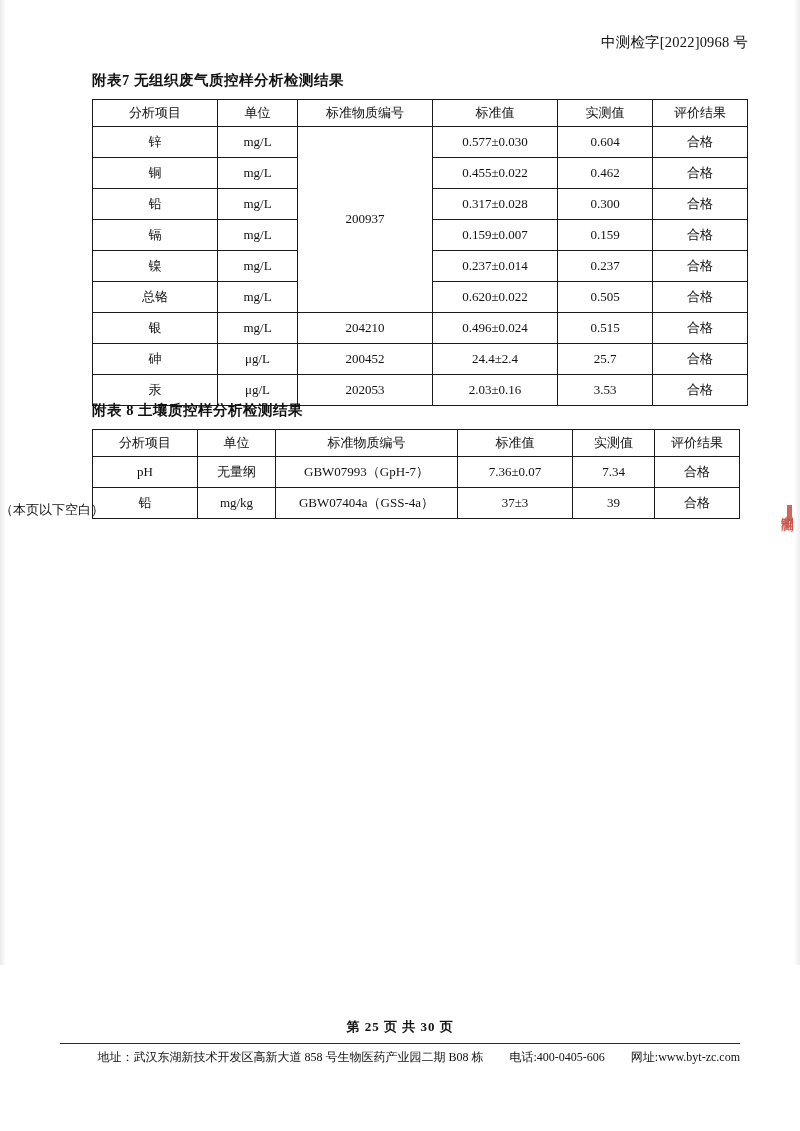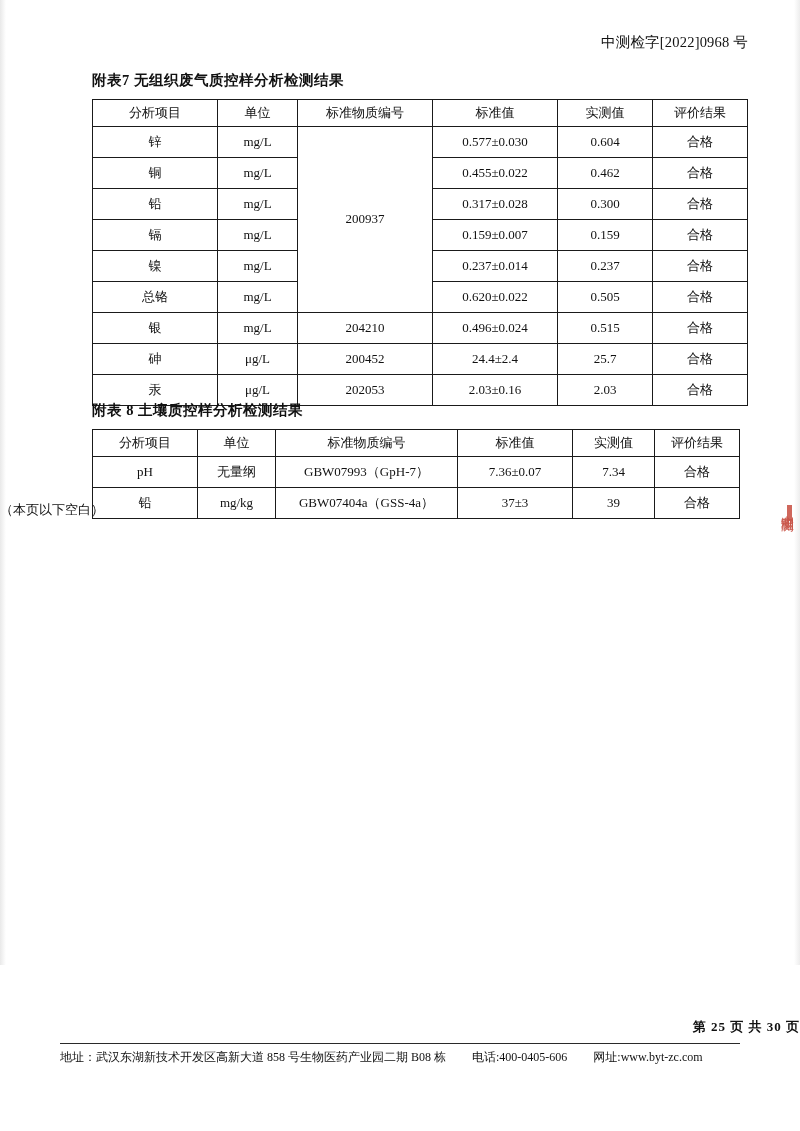--- a/index.html
+++ b/index.html
@@ -93,40 +93,40 @@
     left: 0; right: 0;
     top: 501px;
     text-align: left;
     font-size: 13px;
   }
 
   .footer-page {
     position: absolute;
     left: 0; right: 0;
     top: 1018px;
-    text-align: right;
+    text-align: center;
     font-size: 13px;
     font-weight: bold;
     letter-spacing: 1px;
   }
   .footer-rule {
     position: absolute;
     left: 60px;
     right: 60px;
     top: 1043px;
     border-top: 1px solid #2a2a2a;
   }
   .footer-info {
     position: absolute;
     left: 60px;
     right: 60px;
     top: 1049px;
     font-size: 12px;
     display: flex;
-    justify-content: flex-start;
+    justify-content: flex-end;
     gap: 26px;
     white-space: nowrap;
   }
 
   
   .stamp {
     position: absolute;
     right: 6px;
     top: 505px;
     width: 26px;
@@ -236,21 +236,21 @@
           <td>200452</td>
           <td>24.4±2.4</td>
           <td>25.7</td>
           <td>合格</td>
         </tr>
         <tr>
           <td>汞</td>
           <td>μg/L</td>
           <td>202053</td>
           <td>2.03±0.16</td>
-          <td>2.03</td>
+          <td>3.53</td>
           <td>合格</td>
         </tr>
       </tbody>
     </table>
   </div>
 
   <div class="tbl8-wrap">
     <div class="table-title">附表 8   土壤质控样分析检测结果</div>
     <table class="rpt">
       <colgroup>

